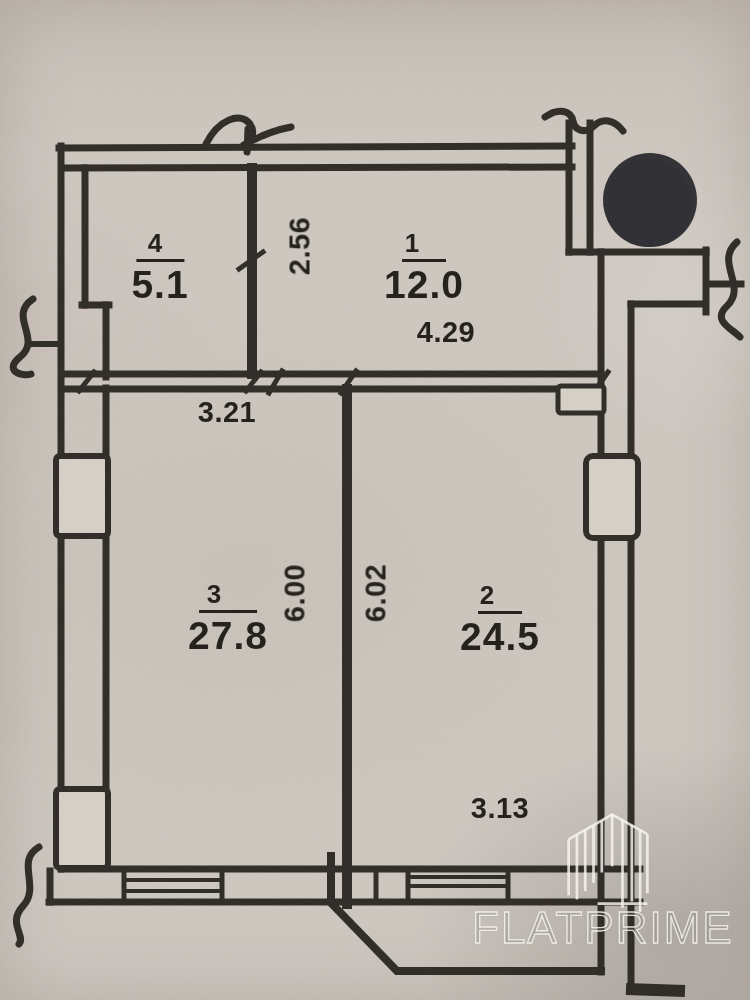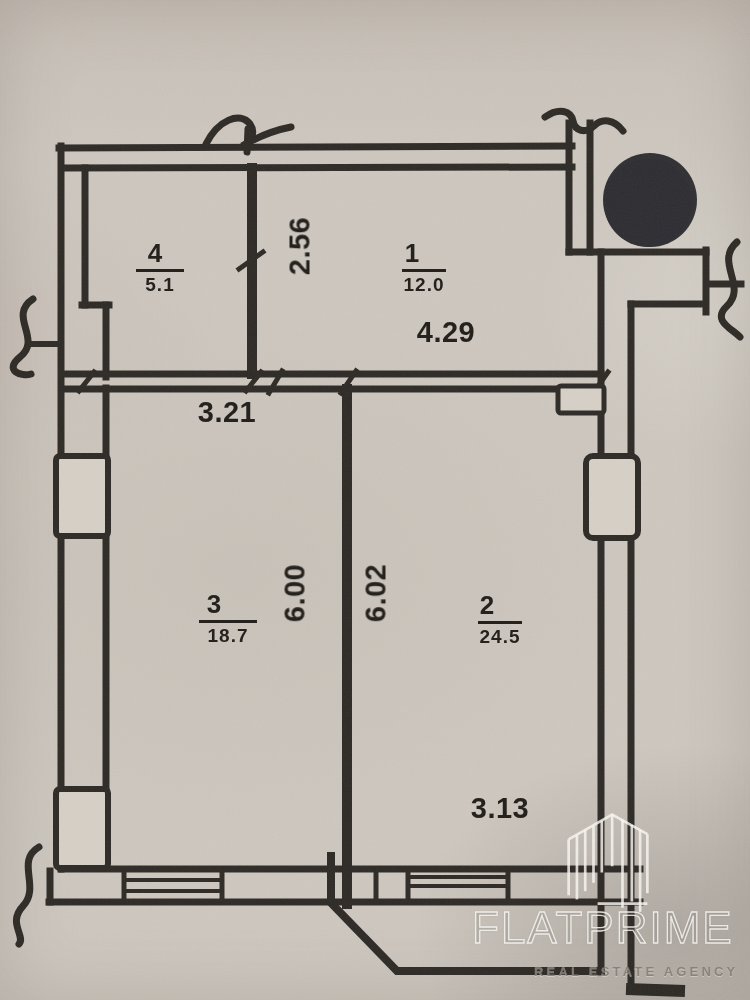--- a/index.html
+++ b/index.html
@@ -30,21 +30,21 @@
   }
   .lbl.rot{transform:translate(-50%,-50%) rotate(-90deg);}
   .room{
     position:absolute;
     transform:translate(-50%,-50%);
     display:flex;flex-direction:column;align-items:center;
     color:#201c18;filter:blur(0.45px);
   }
   .room .num{font-weight:700;font-size:26px;line-height:1;transform:translateX(var(--nx,0));}
   .room .bar{width:var(--bw,46px);border-top:3.5px solid #201c18;margin:3px 0 3px;}
-  .room .area{font-weight:700;font-size:19px;line-height:1;letter-spacing:1px;}
+  .room .area{font-weight:700;font-size:39px;line-height:1;letter-spacing:1px;}
 
   
   .watermark{position:absolute;left:470px;top:780px;width:300px;height:210px;pointer-events:none;}
   .wm-logo{position:absolute;left:86px;top:20px;}
   .wm-brand{
     position:absolute;left:2px;top:126px;
     font-size:44px;font-weight:400;letter-spacing:2px;line-height:1;
     color:rgba(255,255,255,0.07);
     -webkit-text-stroke:1.3px rgba(250,248,243,0.85);
     text-shadow:0 0 2px rgba(70,65,60,0.2);
@@ -154,21 +154,21 @@
 
   <div class="room" style="left:424px;top:267px;--bw:44px;--nx:-12px">
     <span class="num">1</span>
     <span class="bar"></span>
     <span class="area">12.0</span>
   </div>
 
   <div class="room" style="left:228px;top:618px;--bw:58px;--nx:-14px">
     <span class="num">3</span>
     <span class="bar"></span>
-    <span class="area">18.7</span>
+    <span class="area">27.8</span>
   </div>
 
   <div class="room" style="left:500px;top:619px;--bw:44px;--nx:-13px">
     <span class="num">2</span>
     <span class="bar"></span>
     <span class="area">24.5</span>
   </div>
 
   <div class="lbl rot" style="left:300px;top:246px">2.56</div>
   <div class="lbl" style="left:446px;top:332px">4.29</div>
@@ -186,21 +186,20 @@
       <path d="M28,29 V88"></path>
       <path d="M36,25 V80"></path>
       <path d="M44,20 V70"></path>
       <path d="M54,14 V64"></path>
       <path d="M64,19 V104"></path>
       <path d="M73,24 V98"></path>
       <path d="M81,29 V108"></path>
       <path d="M40,100 H88"></path>
     </svg>
     <div class="wm-brand">FLATPRIME</div>
-    <div class="wm-tagline">REAL ESTATE AGENCY</div>
   </div>
 
   <svg class="noise" width="750" height="1000">
     <filter id="grain">
       <feTurbulence type="fractalNoise" baseFrequency="0.8" numOctaves="2" stitchTiles="stitch"></feTurbulence>
       <feColorMatrix type="saturate" values="0"></feColorMatrix>
     </filter>
     <rect width="750" height="1000" filter="url(#grain)" opacity="0.07"></rect>
   </svg>
 </div>

